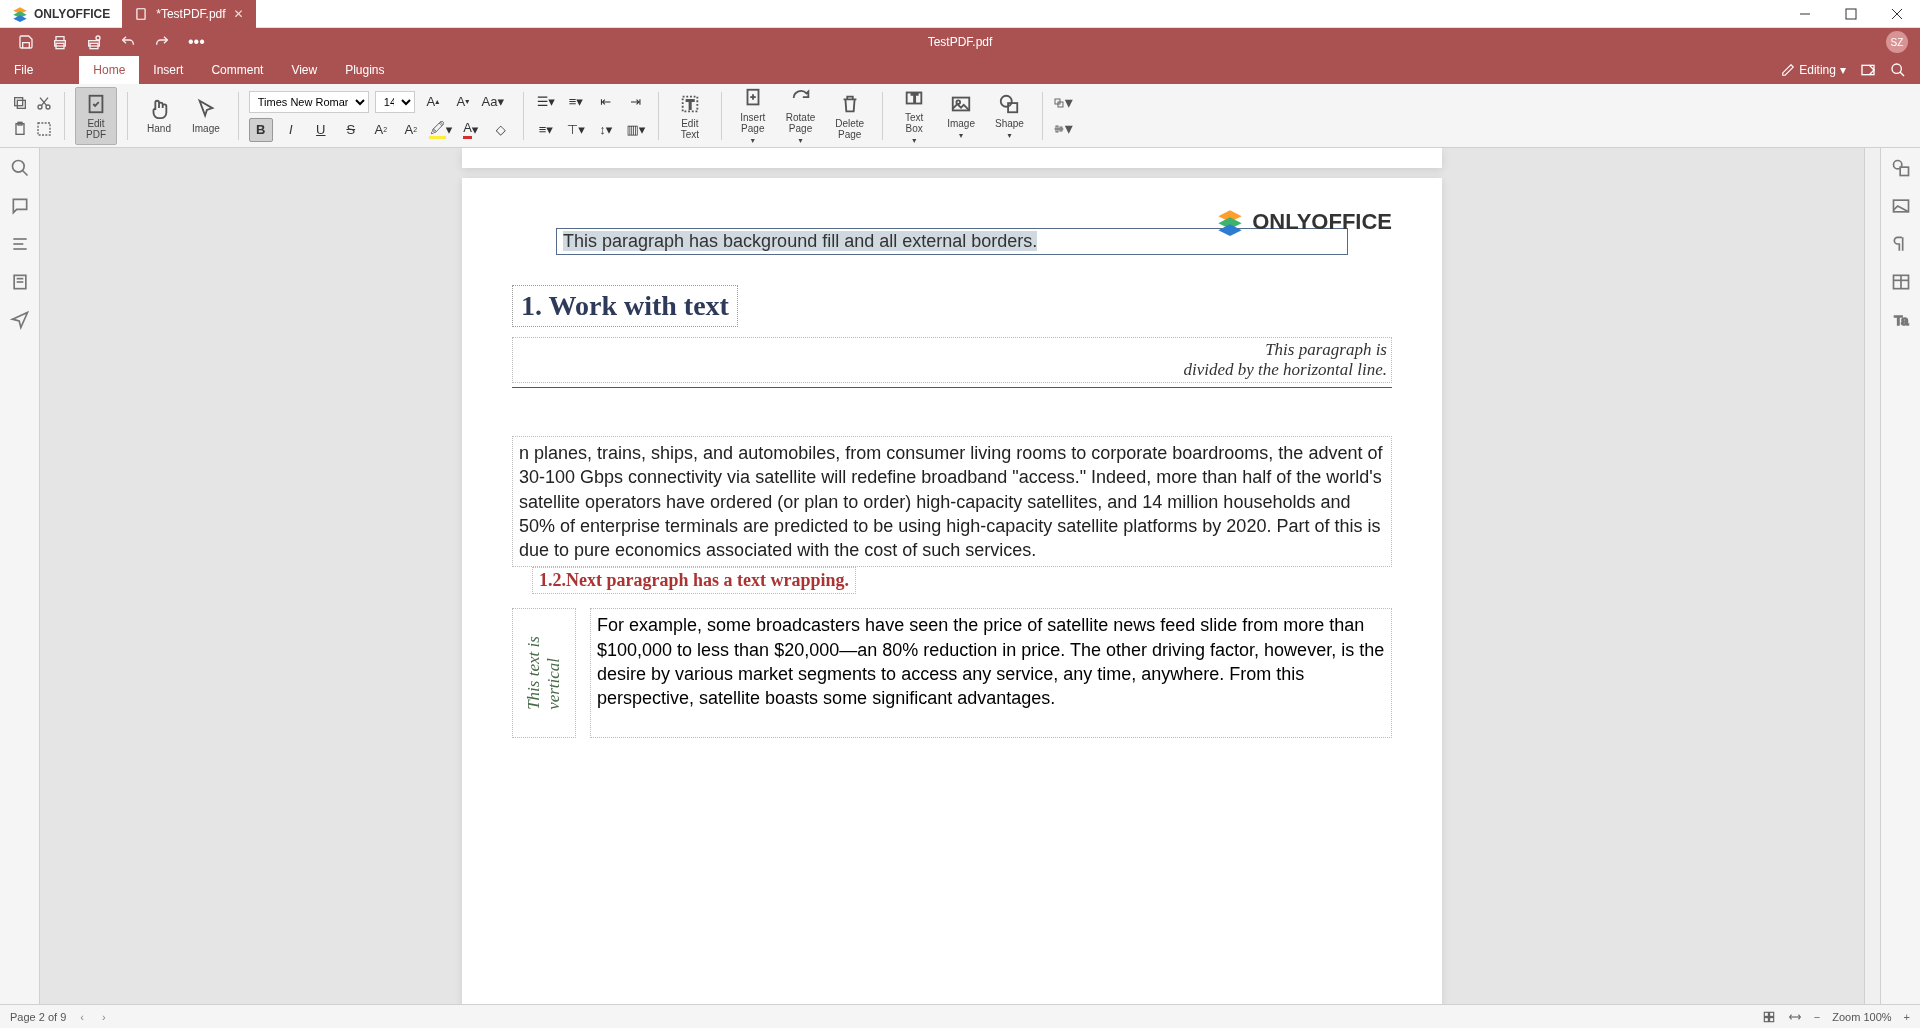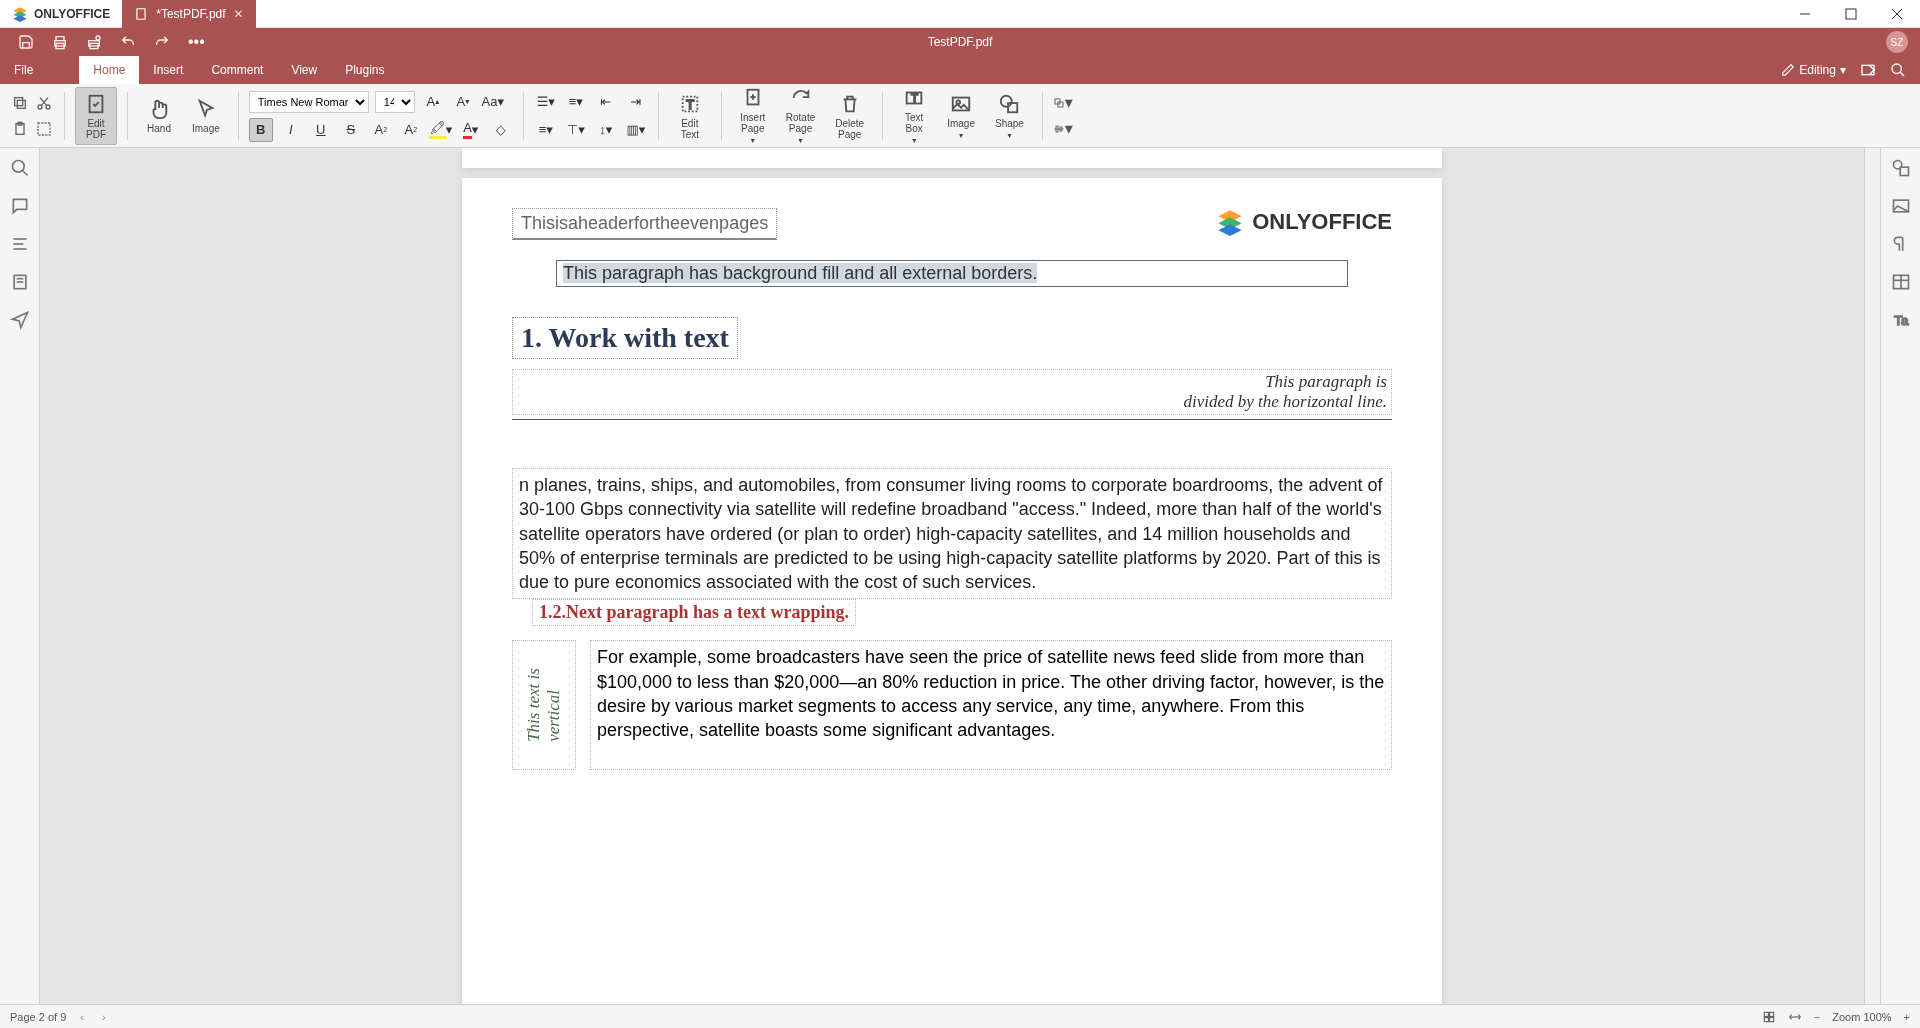--- a/index.html
+++ b/index.html
@@ -397,21 +397,20 @@
       </svg>
     <svg class="rail-icon" viewBox="0 0 24 24" fill="none" stroke="currentColor" stroke-width="2">
         <path d="M3 11l18-8-8 18-2-8-8-2z"></path>
       </svg>
   </div>
 
   <div class="canvas-area">
     <div style="position:relative;">
       <div style="width:980px;height:20px;background:#fff;margin:0 auto;box-shadow:0 2px 8px rgba(0,0,0,0.1);"></div>
       <div class="page">
-        <div class="header-box"><span>Thisisaheaderfortheevenpages</span></div>
         <div class="oo-logo">
           <svg class="oo-stack" viewBox="0 0 24 24">
               <polygon points="12,2 22,7 12,12 2,7" fill="#ff9e2c"></polygon>
               <polygon points="12,8 22,13 12,18 2,13" fill="#3cb46e"></polygon>
               <polygon points="12,14 22,19 12,24 2,19" fill="#2e7cd1"></polygon>
             </svg>
           <span>ONLYOFFICE</span>
         </div>
         <div class="bordered-para"><span>This paragraph has background fill and all external borders.</span></div>
         <div class="heading1-box"><span class="heading1">1. Work with text</span></div>

